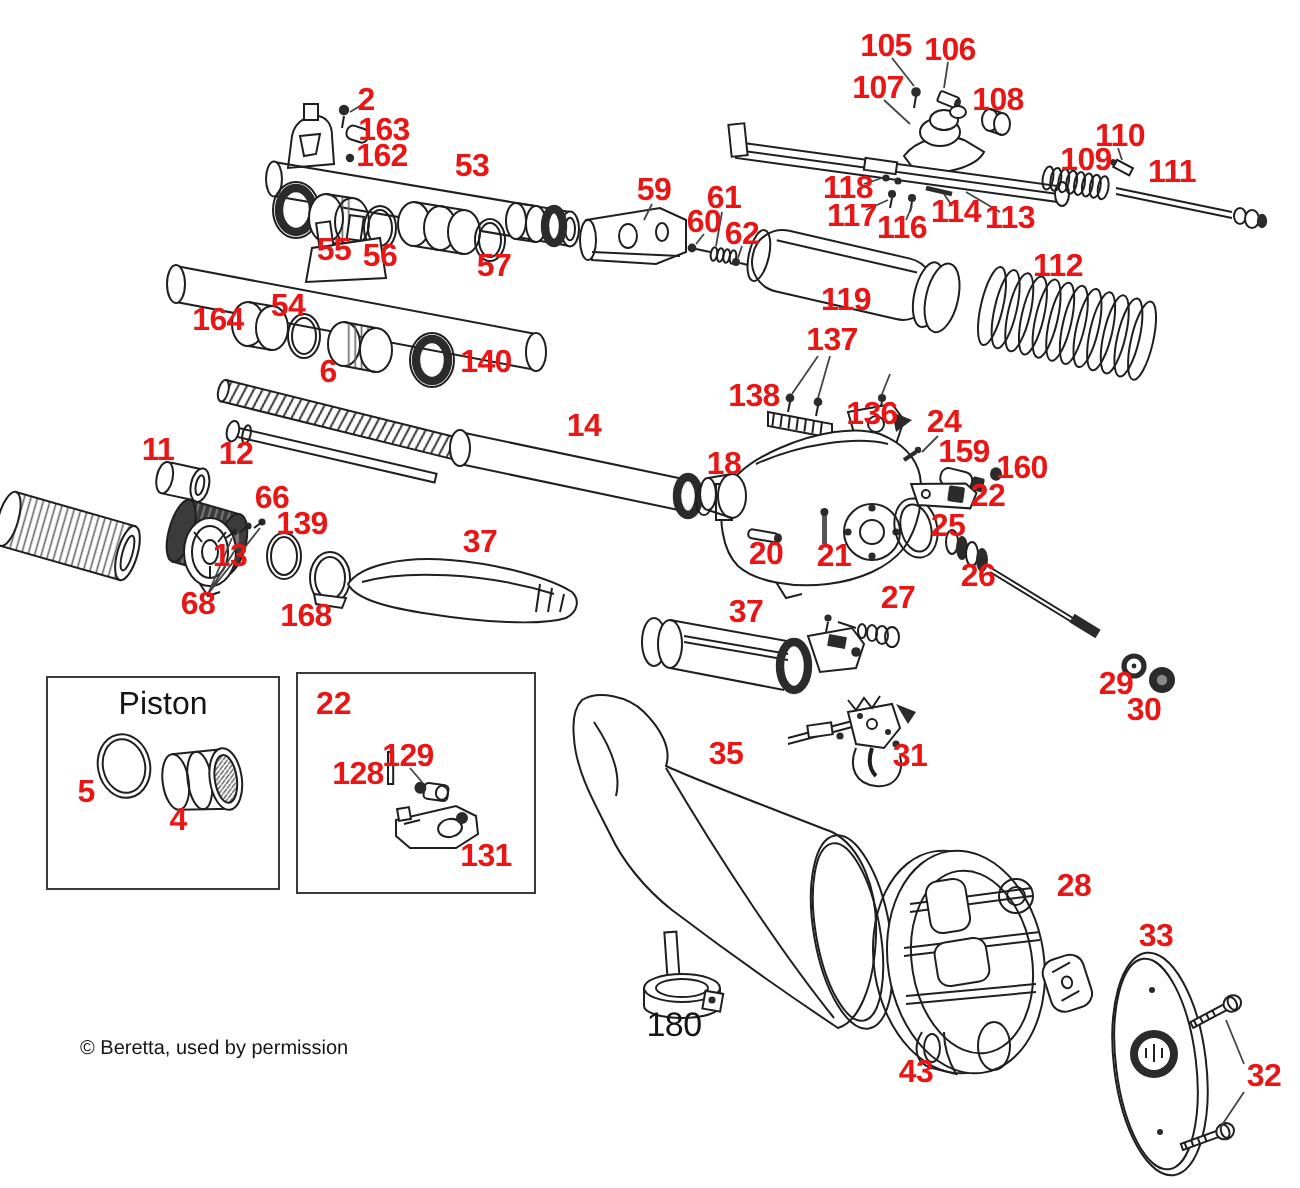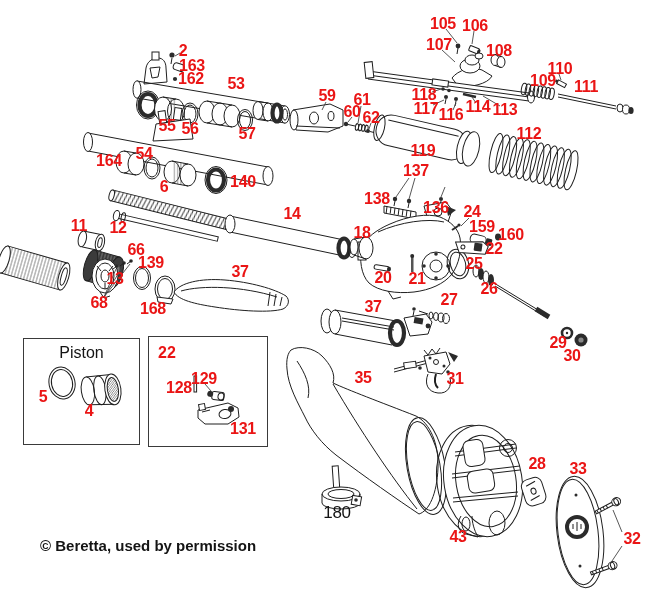--- a/index.html
+++ b/index.html
@@ -12,21 +12,21 @@
   .thk{fill:none;stroke:#2b2b2b;stroke-width:4.2;}
   .ldr{fill:none;stroke:#444;stroke-width:0.9;}
   .part-label{position:absolute;transform:translate(-50%,-50%);
               font-weight:700;font-size:16px;letter-spacing:-0.3px;
               color:var(--label-red,#ea1515);white-space:nowrap;z-index:5;}
   .part-label.black{color:#141414;font-weight:400;font-size:17px;}
   .inset-box{position:absolute;border:1.6px solid #3a3a3a;background:transparent;z-index:3;}
   .box-title{margin-top:5px;text-align:center;font-size:16px;line-height:17px;color:#141414;}
   .box-ref{position:absolute;left:9px;top:7px;font-weight:700;font-size:16px;
            color:var(--label-red,#ea1515);}
-  .copyright{position:absolute;left:40px;top:537px;font-size:15px;color:#141414;z-index:5;font-weight:bold;}
+  .copyright{position:absolute;left:40px;top:519px;font-size:10px;color:#141414;z-index:5;}
 </style>
 </head>
 <body>
 
 <div id="stage">
 
 <svg id="art" width="650" height="594" viewBox="0 0 650 594">
   <defs>
     <pattern id="coil" width="4" height="12" patternUnits="userSpaceOnUse">
       <path d="M0,12 L3,0" stroke="#333" stroke-width="1" fill="none"></path>
@@ -611,21 +611,21 @@
       <div class="part-label" style="left: 417px; top: 279px;">21</div>
       <div class="part-label" style="left: 489px; top: 289px;">26</div>
       <div class="part-label" style="left: 449px; top: 300px;">27</div>
       <div class="part-label" style="left: 373px; top: 307px;">37</div>
       <div class="part-label" style="left: 558px; top: 343px;">29</div>
       <div class="part-label" style="left: 572px; top: 356px;">30</div>
       <div class="part-label" style="left: 363px; top: 378px;">35</div>
       <div class="part-label" style="left: 455px; top: 379px;">31</div>
       <div class="part-label black" style="left: 337px; top: 513px;">180</div>
       <div class="part-label" style="left: 458px; top: 537px;">43</div>
-      <div class="part-label" style="left: 537px; top: 464px;">28</div>
+      <div class="part-label" style="left: 537px; top: 444px;">28</div>
       <div class="part-label" style="left: 578px; top: 469px;">33</div>
       <div class="part-label" style="left: 632px; top: 539px;">32</div>
       <div class="part-label" style="left: 43px; top: 397px;">5</div>
       <div class="part-label" style="left: 89px; top: 411px;">4</div>
       <div class="part-label" style="left: 179px; top: 388px;">128</div>
       <div class="part-label" style="left: 204px; top: 379px;">129</div>
       <div class="part-label" style="left: 243px; top: 429px;">131</div>
     </div>
 
 <div class="copyright">© Beretta, used by permission</div>

